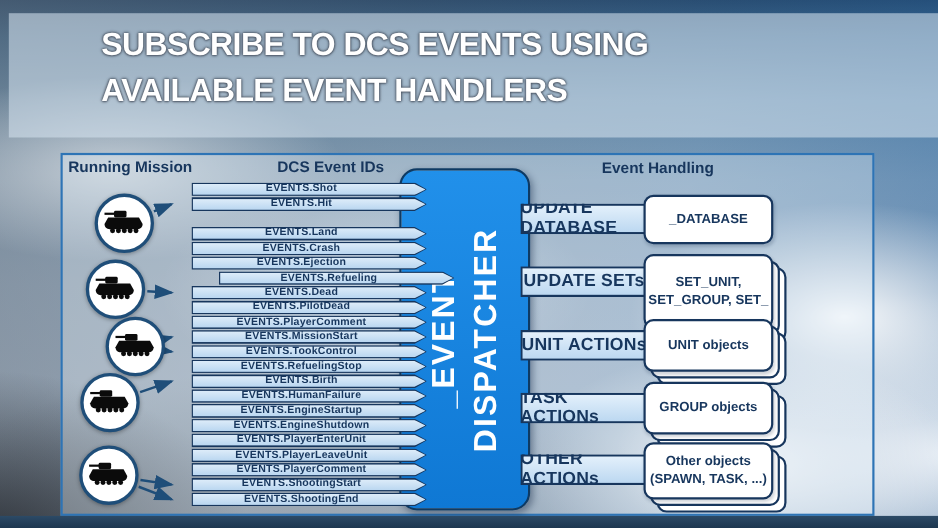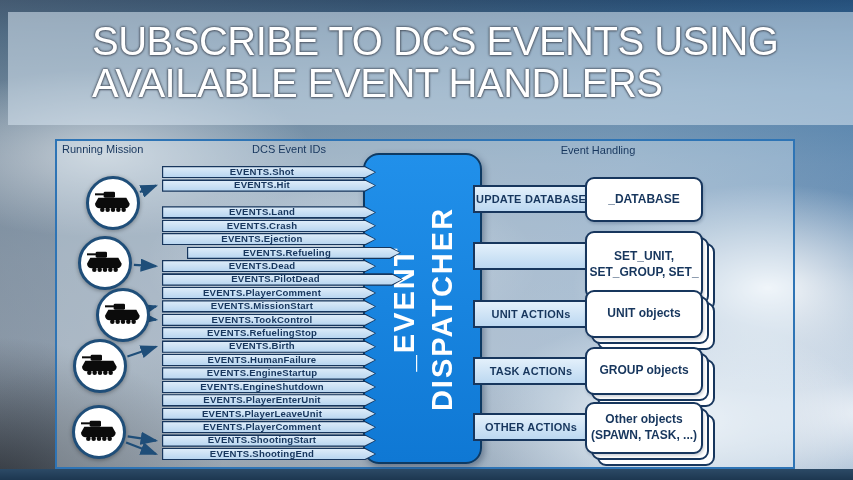--- a/index.html
+++ b/index.html
@@ -26,41 +26,41 @@
     position:absolute;left:0;right:0;top:469px;height:11px;z-index:8;
     background:linear-gradient(180deg,#2c4a66,#1d3750);
   }
   
   .title-band{
     position:absolute;left:8px;right:0;top:12px;height:113px;z-index:2;
     background:rgba(212,225,238,.58);
   }
   .title{
     position:absolute;left:84px;top:8px;
-    font-size:40px;font-weight:400;letter-spacing:-.5px;line-height:42px;
+    font-size:29px;font-weight:700;letter-spacing:-.5px;line-height:42px;
     color:var(--title-text,#fff);
     text-shadow:0 1px 2px rgba(74,84,97,.85),1px 0 2px rgba(74,84,97,.6),
                 -1px 0 2px rgba(74,84,97,.55),0 -1px 2px rgba(74,84,97,.5);
   }
   
   .panel{
     position:absolute;left:55px;top:139px;width:740px;height:330px;z-index:3;
     background:rgba(230,240,248,.34);
     border:2px solid var(--panel-border,#2e74b5);
     box-sizing:border-box;
   }
   .hdr{
-    position:absolute;z-index:7;font-size:11px;font-weight:400;color:var(--navy,#17365d);
+    position:absolute;z-index:7;font-size:14px;font-weight:700;color:var(--navy,#17365d);
   }
   #hdr-running{left:62px;top:143px;}
   #hdr-eventids{left:204px;top:143px;margin-left:48px;}
   #hdr-handling{left:513px;top:144px;width:170px;text-align:center;}
   
   #events-list{position:absolute;left:158px;top:166px;width:214px;height:298px;z-index:6;}
-  .ev-row{position:absolute;left:4px;width:214px;height:12.4px;
+  .ev-row{position:absolute;left:16px;width:214px;height:12.4px;
     clip-path:polygon(0 0,calc(100% - 11px) 0,100% 50%,calc(100% - 11px) 100%,0 100%);
     background:var(--navy,#17365d);}
   .ev-in{position:absolute;inset:1.2px;
     clip-path:polygon(0 0,calc(100% - 10px) 0,100% 50%,calc(100% - 10px) 100%,0 100%);
     background:linear-gradient(180deg,var(--row-fill-top,#ddecf9),var(--row-fill-bottom,#b9d6f0));}
   .ev-label{position:absolute;left:0;right:14px;top:0;bottom:0;
     font-size:9.6px;font-weight:700;color:var(--navy,#17365d);
     text-align:center;line-height:12.4px;letter-spacing:.2px;}
   
   .unit{position:absolute;width:54px;height:54px;border-radius:50%;z-index:6;
@@ -81,21 +81,21 @@
     font-size:29px;letter-spacing:2px;line-height:38px;
   }
   
   .tag{position:absolute;left:473px;width:131px;height:28px;z-index:6;
     clip-path:polygon(0 0,calc(100% - 17px) 0,100% 50%,calc(100% - 17px) 100%,0 100%);
     background:var(--navy,#17365d);}
   .tag-in{position:absolute;inset:1.6px;
     clip-path:polygon(0 0,calc(100% - 15px) 0,100% 50%,calc(100% - 15px) 100%,0 100%);
     background:linear-gradient(180deg,#e3f0fb,#bcd8f1);}
   .tag-label{position:absolute;left:0;right:15px;top:0;bottom:0;
-    font-size:11px;font-weight:700;color:var(--navy,#17365d);
+    font-size:16px;font-weight:700;color:var(--navy,#17365d);
     display:flex;align-items:center;justify-content:center;letter-spacing:.2px;}
   .tbox{position:absolute;left:585px;width:118px;z-index:6;border-radius:18px;}
   .tbox .layer,.tbox .main{
     position:absolute;left:0;top:0;width:118px;height:100%;box-sizing:border-box;
     background:var(--box-bg,#fff);border:2px solid var(--navy,#17365d);border-radius:9px;}
   .tbox .l1{transform:translate(6px,6px);}
   .tbox .l2{transform:translate(12px,12px);}
   .tbox .main{display:flex;flex-direction:column;align-items:center;justify-content:center;
     font-size:12px;font-weight:700;color:var(--navy,#17365d);line-height:1.3;text-align:center;
     box-shadow:1px 2px 3px rgba(20,40,70,.2);}
@@ -231,21 +231,21 @@
         <span class="ev-label">EVENTS.Ejection</span>
       </div>
       <div class="ev-row" style="top: 80.52px; margin-left: 25px;">
         <div class="ev-in"></div>
         <span class="ev-label">EVENTS.Refueling</span>
       </div>
       <div class="ev-row" style="top: 93.94px;">
         <div class="ev-in"></div>
         <span class="ev-label">EVENTS.Dead</span>
       </div>
-      <div class="ev-row" style="top: 107.36px; padding-left: 27px;">
+      <div class="ev-row" style="top: 107.36px;">
         <div class="ev-in"></div>
         <span class="ev-label">EVENTS.PilotDead</span>
       </div>
       <div class="ev-row" style="top: 120.78px;">
         <div class="ev-in"></div>
         <span class="ev-label">EVENTS.PlayerComment</span>
       </div>
       <div class="ev-row" style="top: 134.2px;">
         <div class="ev-in"></div>
         <span class="ev-label">EVENTS.MissionStart</span>
@@ -308,20 +308,21 @@
         <div class="tag-in"></div>
         <span class="tag-label">UPDATE DATABASE</span>
       </div>
       <div class="tbox" style="top: 177px; height: 45px;">
         <div class="main">
           <span>_DATABASE</span>
         </div>
       </div>
       <div class="tag" style="top: 242px;">
         <div class="tag-in"></div>
+        <span class="tag-label">UPDATE SETs</span>
       </div>
       <div class="tbox" style="top: 231px; height: 68px;">
         <div class="layer l2"></div>
         <div class="layer l1"></div>
         <div class="main">
           <span>SET_UNIT,</span>
           <span>SET_GROUP, SET_</span>
         </div>
       </div>
       <div class="tag" style="top: 300px;">

